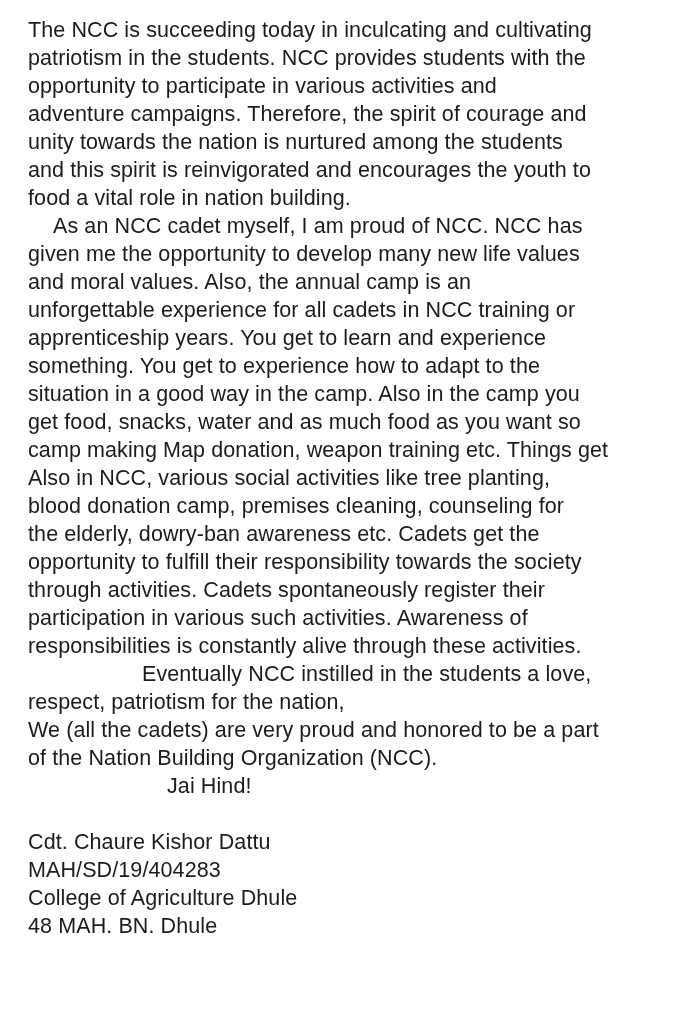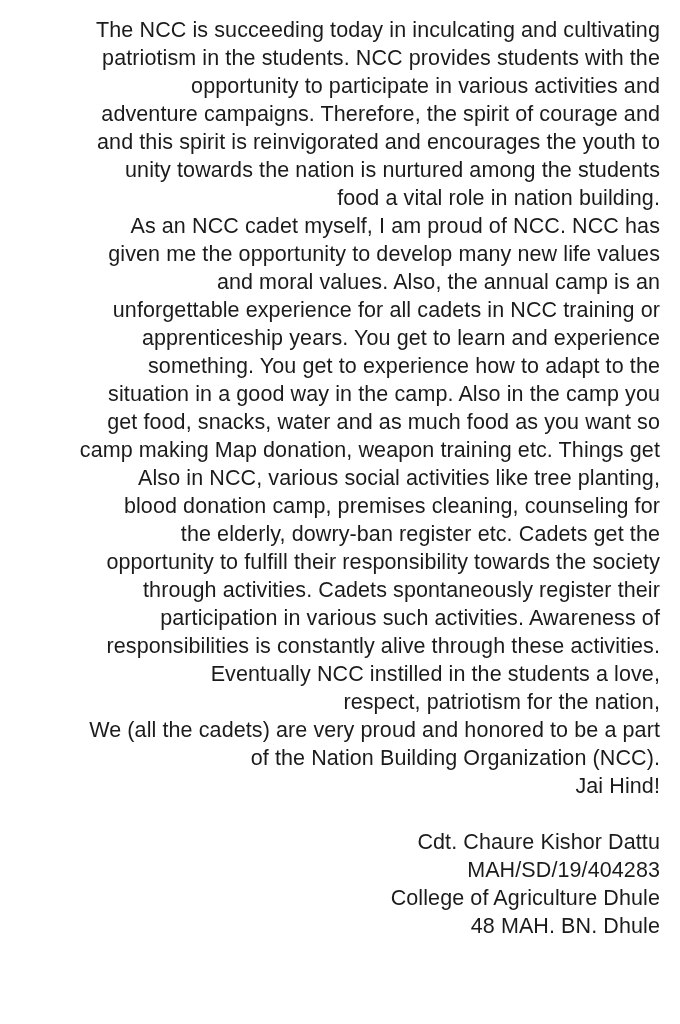--- a/index.html
+++ b/index.html
@@ -12,56 +12,55 @@
     color: #1b1b1b;
     font-family: "Liberation Sans", "DejaVu Sans", sans-serif;
     overflow: hidden;
   }
   .doc {
     padding: 16px 20px 0 28px;
     font-size: 21.5px;
     line-height: 28px;
     font-weight: 400;
     letter-spacing: 0.1px;
-    text-align: right;
   }
   .line {
     white-space: pre;
     min-height: 28px;
   }
   
   .indent-1 { padding-left: 25px; }
   .indent-2 { padding-left: 114px; }
   .indent-3 { padding-left: 139px; }
   
   .signature { margin-top: 28px; }
 </style>
 </head>
 <body>
 
 <main class="doc">
   <div class="line">The NCC is succeeding today in inculcating and cultivating</div>
   <div class="line">patriotism in the students. NCC provides students with the</div>
   <div class="line">opportunity to participate in various activities and</div>
   <div class="line">adventure campaigns. Therefore, the spirit of courage and</div>
+  <div class="line">unity towards the nation is nurtured among the students</div>
   <div class="line">and this spirit is reinvigorated and encourages the youth to</div>
-  <div class="line">unity towards the nation is nurtured among the students</div>
   <div class="line">food a vital role in nation building.</div>
   <div class="line indent-1">As an NCC cadet myself, I am proud of NCC. NCC has</div>
   <div class="line">given me the opportunity to develop many new life values</div>
   <div class="line">and moral values. Also, the annual camp is an</div>
   <div class="line">unforgettable experience for all cadets in NCC training or</div>
   <div class="line">apprenticeship years. You get to learn and experience</div>
   <div class="line">something. You get to experience how to adapt to the</div>
   <div class="line">situation in a good way in the camp. Also in the camp you</div>
   <div class="line">get food, snacks, water and as much food as you want so</div>
   <div class="line">camp making Map donation, weapon training etc. Things get</div>
   <div class="line">Also in NCC, various social activities like tree planting,</div>
   <div class="line">blood donation camp, premises cleaning, counseling for</div>
-  <div class="line">the elderly, dowry-ban register etc. Cadets get the</div>
+  <div class="line">the elderly, dowry-ban awareness etc. Cadets get the</div>
   <div class="line">opportunity to fulfill their responsibility towards the society</div>
   <div class="line">through activities. Cadets spontaneously register their</div>
   <div class="line">participation in various such activities. Awareness of</div>
   <div class="line">responsibilities is constantly alive through these activities.</div>
   <div class="line indent-2">Eventually NCC instilled in the students a love,</div>
   <div class="line">respect, patriotism for the nation,</div>
   <div class="line">We (all the cadets) are very proud and honored to be a part</div>
   <div class="line">of the Nation Building Organization (NCC).</div>
   <div class="line indent-3">Jai Hind!</div>
 

